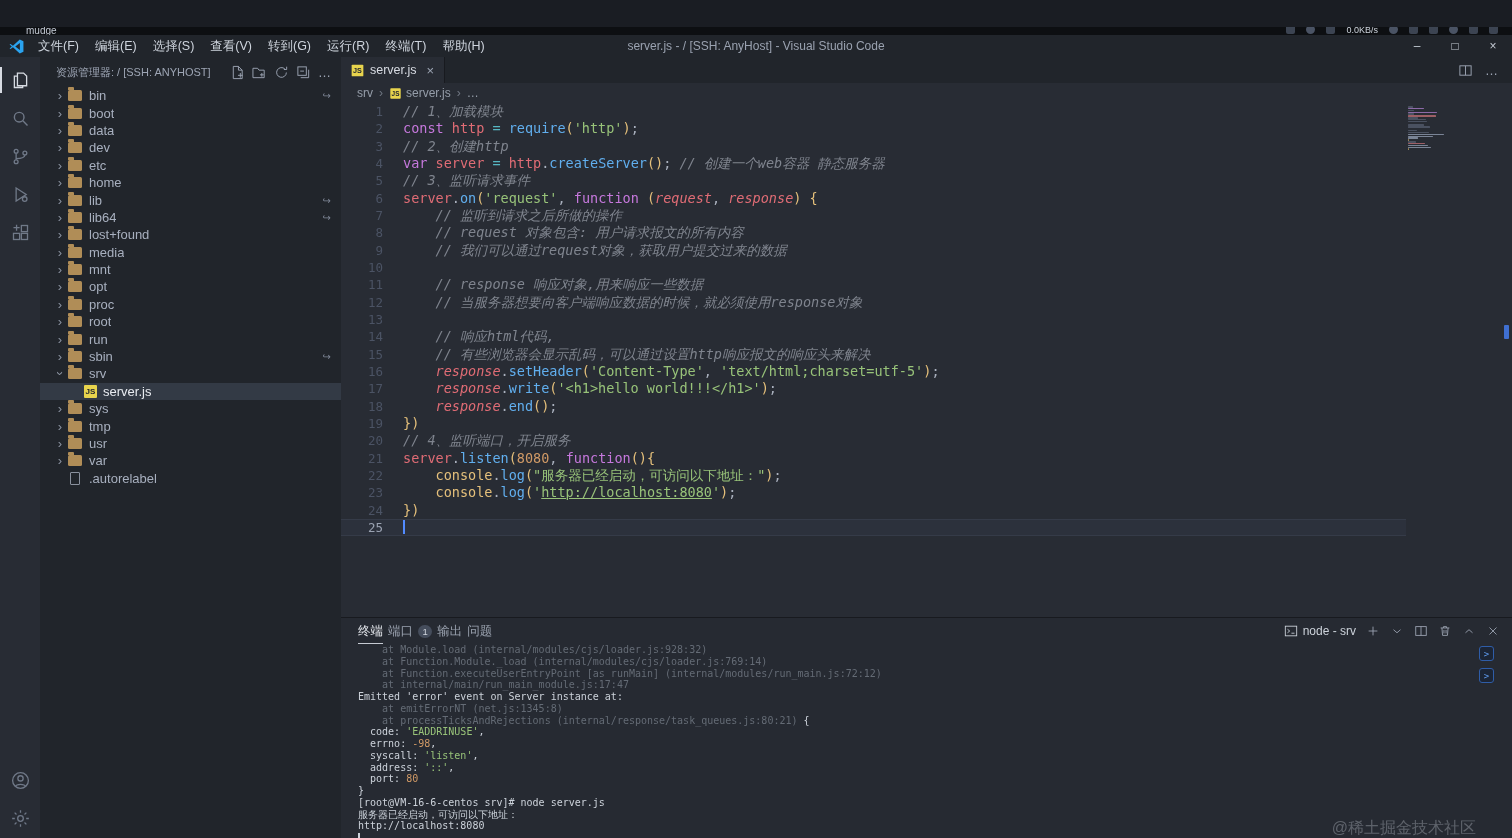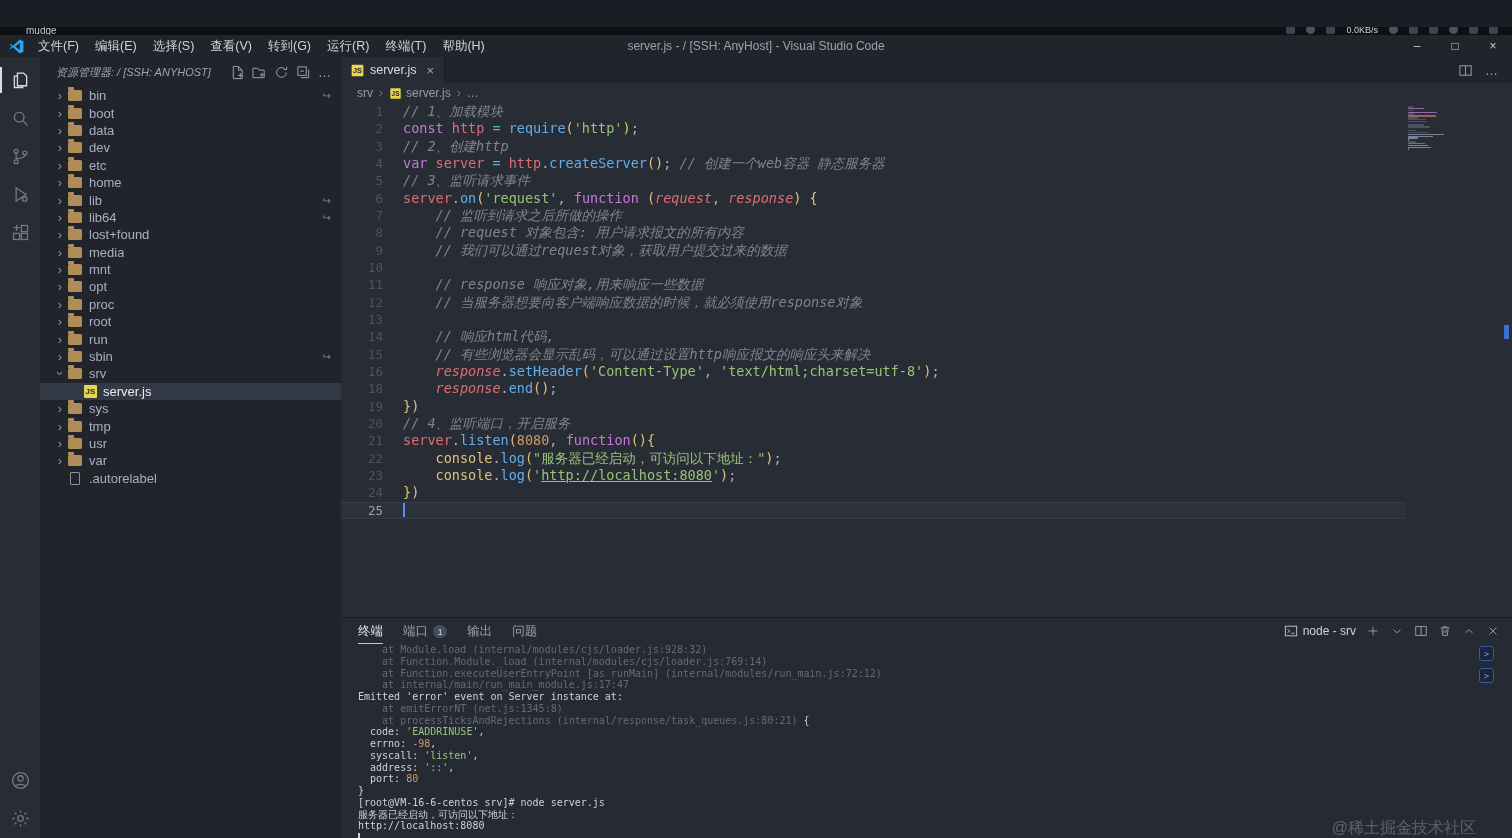--- a/index.html
+++ b/index.html
@@ -40,21 +40,21 @@
   .ab-icon svg { width:21px; height:21px; }
   .ab-icon.active { color:#d7dbe2; }
   .ab-icon.active::before { content:""; position:absolute; left:0; top:6px; bottom:6px;
                             width:2px; background:#d7dbe2; }
   .ab-spacer { margin-top:auto; }
 
   
   .sidebar { width:301px; background:#21252b; display:flex; flex-direction:column; flex:none; }
   .sb-header { height:30px; display:flex; align-items:center; padding:0 10px 0 16px;
                color:#9da5b4; font-size:11px; flex:none; }
-  .sb-title { flex:1; white-space:nowrap; overflow:hidden;font-style:italic; }
+  .sb-title { flex:1; white-space:nowrap; overflow:hidden; }
   .sb-actions { display:flex; gap:7px; align-items:center; color:#9da5b4; }
   .sb-actions svg { width:15px; height:15px; }
   .more-glyph::before { content:"…"; font-size:13px; }
   .tree { flex:1; overflow:hidden; font-size:13px; }
   .trow { height:17.4px; display:flex; align-items:center; color:#a8b0bf; white-space:nowrap;
           position:relative; cursor:pointer; }
   .trow.sel { background:#333a45; color:#e9ecf1; }
   .chev { width:16px; flex:none; text-align:center; color:#8b93a1; }
   .chev::before { content:"›"; font-size:13px; display:inline-block; }
   .chev.open::before { transform:rotate(90deg); }
@@ -476,21 +476,25 @@
             <div class="cline">
               <span class="ln">14</span>
               <span class="ltext"><span class="sg-cm">    // 响应html代码,</span></span>
             </div>
             <div class="cline">
               <span class="ln">15</span>
               <span class="ltext"><span class="sg-cm">    // 有些浏览器会显示乱码，可以通过设置http响应报文的响应头来解决</span></span>
             </div>
             <div class="cline">
               <span class="ln">16</span>
-              <span class="ltext"><span class="sg-pn">    </span><span class="sg-pr">response</span><span class="sg-pn">.</span><span class="sg-fn">setHeader</span><span class="sg-br">(</span><span class="sg-st">'Content-Type'</span><span class="sg-pn">, </span><span class="sg-st">'text/html;charset=utf-8'</span><span class="sg-br">)</span><span class="sg-pn">;</span></span>
+              <span class="ltext"><span class="sg-pn">    </span><span class="sg-pr">response</span><span class="sg-pn">.</span><span class="sg-fn">setHeader</span><span class="sg-br">(</span><span class="sg-st">'Content-Type'</span><span class="sg-pn">, </span><span class="sg-st">'text/html;charset=utf-5'</span><span class="sg-br">)</span><span class="sg-pn">;</span></span>
+            </div>
+            <div class="cline">
+              <span class="ln">17</span>
+              <span class="ltext"><span class="sg-pn">    </span><span class="sg-pr">response</span><span class="sg-pn">.</span><span class="sg-fn">write</span><span class="sg-br">(</span><span class="sg-st">'&lt;h1&gt;hello world!!!&lt;/h1&gt;'</span><span class="sg-br">)</span><span class="sg-pn">;</span></span>
             </div>
             <div class="cline">
               <span class="ln">18</span>
               <span class="ltext"><span class="sg-pn">    </span><span class="sg-pr">response</span><span class="sg-pn">.</span><span class="sg-fn">end</span><span class="sg-br">()</span><span class="sg-pn">;</span></span>
             </div>
             <div class="cline">
               <span class="ln">19</span>
               <span class="ltext"><span class="sg-br">})</span></span>
             </div>
             <div class="cline">
@@ -543,21 +547,21 @@
             <div class="mm-line" style="width: 19.8px; background: rgb(122, 132, 150);"></div>
             <div class="mm-line" style="width: 22.55px; background: rgb(122, 132, 150);"></div>
             <div class="mm-line" style="width: 1.1px; background: rgb(160, 138, 90);"></div>
             <div class="mm-line" style="width: 0px; background: transparent;"></div>
           </div>
         <div class="overview-marker"></div>
       </div>
 
       <div class="panel">
         <div class="panel-tabs">
-          <span class="panel-tabs-list" style="display:flex;gap:20px;justify-content:center;">
+          <span class="panel-tabs-list" style="display:flex;gap:5px;justify-content:center;">
               <span class="ptab active">
                 <span>终端</span>
               </span>
               <span class="ptab">
                 <span>端口</span>
                 <span class="pbadge">1</span>
               </span>
               <span class="ptab">
                 <span>输出</span>
               </span>

